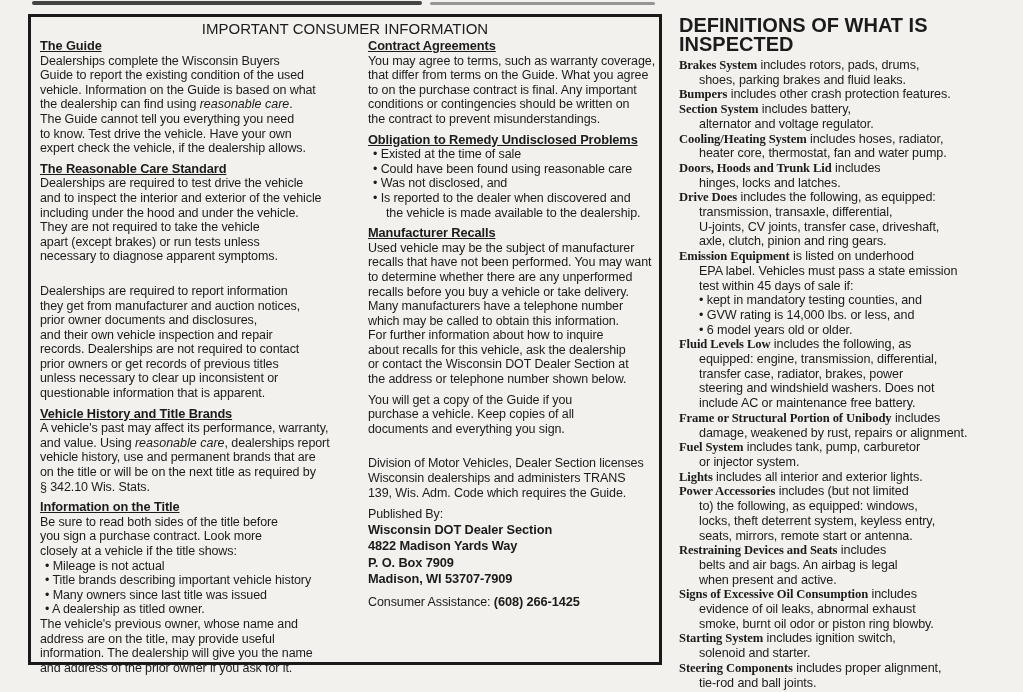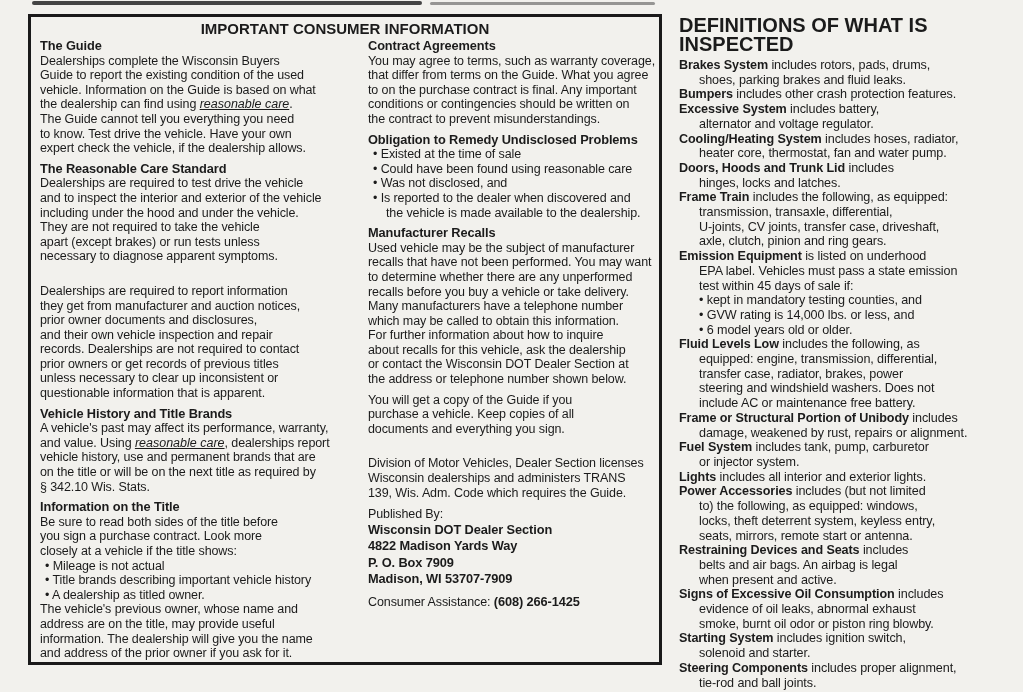--- a/index.html
+++ b/index.html
@@ -10,45 +10,45 @@
     font-size:12.5px;line-height:14.6px;letter-spacing:-0.1px;
   }
   .artifact{position:absolute;background:#262626;border-radius:2px;}
   .artifact.a1{left:32px;top:1px;width:390px;height:4px;opacity:.85;}
   .artifact.a2{left:430px;top:2px;width:225px;height:3px;opacity:.45;}
   .box{
     position:absolute;left:28px;top:14px;width:634px;height:651px;
     border:3px solid #1a1a1a;box-sizing:border-box;background:transparent;
   }
   .box-title{
-    text-align:center;font-weight:bold;font-size:15px;line-height:18px;
+    text-align:center;font-weight:normal;font-size:15px;line-height:18px;
     margin-top:3px;letter-spacing:0;
   }
   .cols{display:flex;padding:1px 2px 0 9px;}
   .colL{width:322px;flex:0 0 322px;}
   .colR{width:293px;flex:0 0 293px;margin-left:6px;}
   .sec{margin:0 0 6px 0;}
-  h3{margin:0;font-size:12.8px;font-weight:bold;line-height:14.6px;letter-spacing:-0.1px;}
+  h3{margin:0;font-size:12.8px;font-weight:bold;line-height:14.6px;letter-spacing:-0.1px;text-decoration:underline;}
   p{margin:0;}
   .txt{white-space:pre-line;}
   .gap{margin-top:20px;}
   .bullets{margin-left:5px;}
   .bullet{padding-left:13px;text-indent:-13px;white-space:pre-line;}
   .pub-label{margin-top:7px;}
   .pub-line{font-weight:bold;font-size:12.8px;line-height:16.4px;}
   .consumer{margin-top:8px;}
   .consumer b{font-size:12.8px;margin-top:24px;}
   .defs{position:absolute;left:679px;top:16px;width:340px;}
   .defs-title{font-weight:bold;font-size:20px;line-height:19px;margin:0 0 4px 0;letter-spacing:0;}
   .def{
     margin:0;padding-left:20px;text-indent:-20px;white-space:pre-line;
     font-size:12.6px;line-height:14.7px;
   }
-  .def b{letter-spacing:-0.1px;}
-  i{letter-spacing:0;text-decoration:underline;}
+  .def b{letter-spacing:-0.1px;font-family:Liberation Serif, serif;}
+  i{letter-spacing:0;}
 </style>
 </head>
 <body>
 
 <div>
 
   <div class="artifact a1"></div>
   <div class="artifact a2"></div>
 
   <div class="box">
@@ -95,20 +95,21 @@
         </div>
 
         <div class="sec">
           <h3>Information on the Title</h3>
           <p class="txt">Be sure to read both sides of the title before
 you sign a purchase contract. Look more
 closely at a vehicle if the title shows:</p>
           <div class="bullets">
             <div class="bullet">• Mileage is not actual</div>
             <div class="bullet">• Title brands describing important vehicle history</div>
+            <div class="bullet">• Many owners since last title was issued</div>
             <div class="bullet">• A dealership as titled owner.</div>
           </div>
           <p class="txt">The vehicle's previous owner, whose name and
 address are on the title, may provide useful
 information. The dealership will give you the name
 and address of the prior owner if you ask for it.</p>
         </div>
       </div>
 
       <div class="colR">
@@ -166,27 +167,27 @@
       </div>
 
     </div>
   </div>
 
   <div class="defs">
     <div class="defs-title">DEFINITIONS OF WHAT IS INSPECTED</div>
     <p class="def"><b>Brakes System</b><span> includes rotors, pads, drums,
 shoes, parking brakes and fluid leaks.</span></p>
     <p class="def"><b>Bumpers</b><span> includes other crash protection features.</span></p>
-    <p class="def"><b>Excessive System</b><span> includes battery,
+    <p class="def"><b>Section System</b><span> includes battery,
 alternator and voltage regulator.</span></p>
     <p class="def"><b>Cooling/Heating System</b><span> includes hoses, radiator,
 heater core, thermostat, fan and water pump.</span></p>
     <p class="def"><b>Doors, Hoods and Trunk Lid</b><span> includes
 hinges, locks and latches.</span></p>
-    <p class="def"><b>Frame Train</b><span> includes the following, as equipped:
+    <p class="def"><b>Drive Does</b><span> includes the following, as equipped:
 transmission, transaxle, differential,
 U-joints, CV joints, transfer case, driveshaft,
 axle, clutch, pinion and ring gears.</span></p>
     <p class="def"><b>Emission Equipment</b><span> is listed on underhood
 EPA label. Vehicles must pass a state emission
 test within 45 days of sale if:
 • kept in mandatory testing counties, and
 • GVW rating is 14,000 lbs. or less, and
 • 6 model years old or older.</span></p>
     <p class="def"><b>Fluid Levels Low</b><span> includes the following, as

